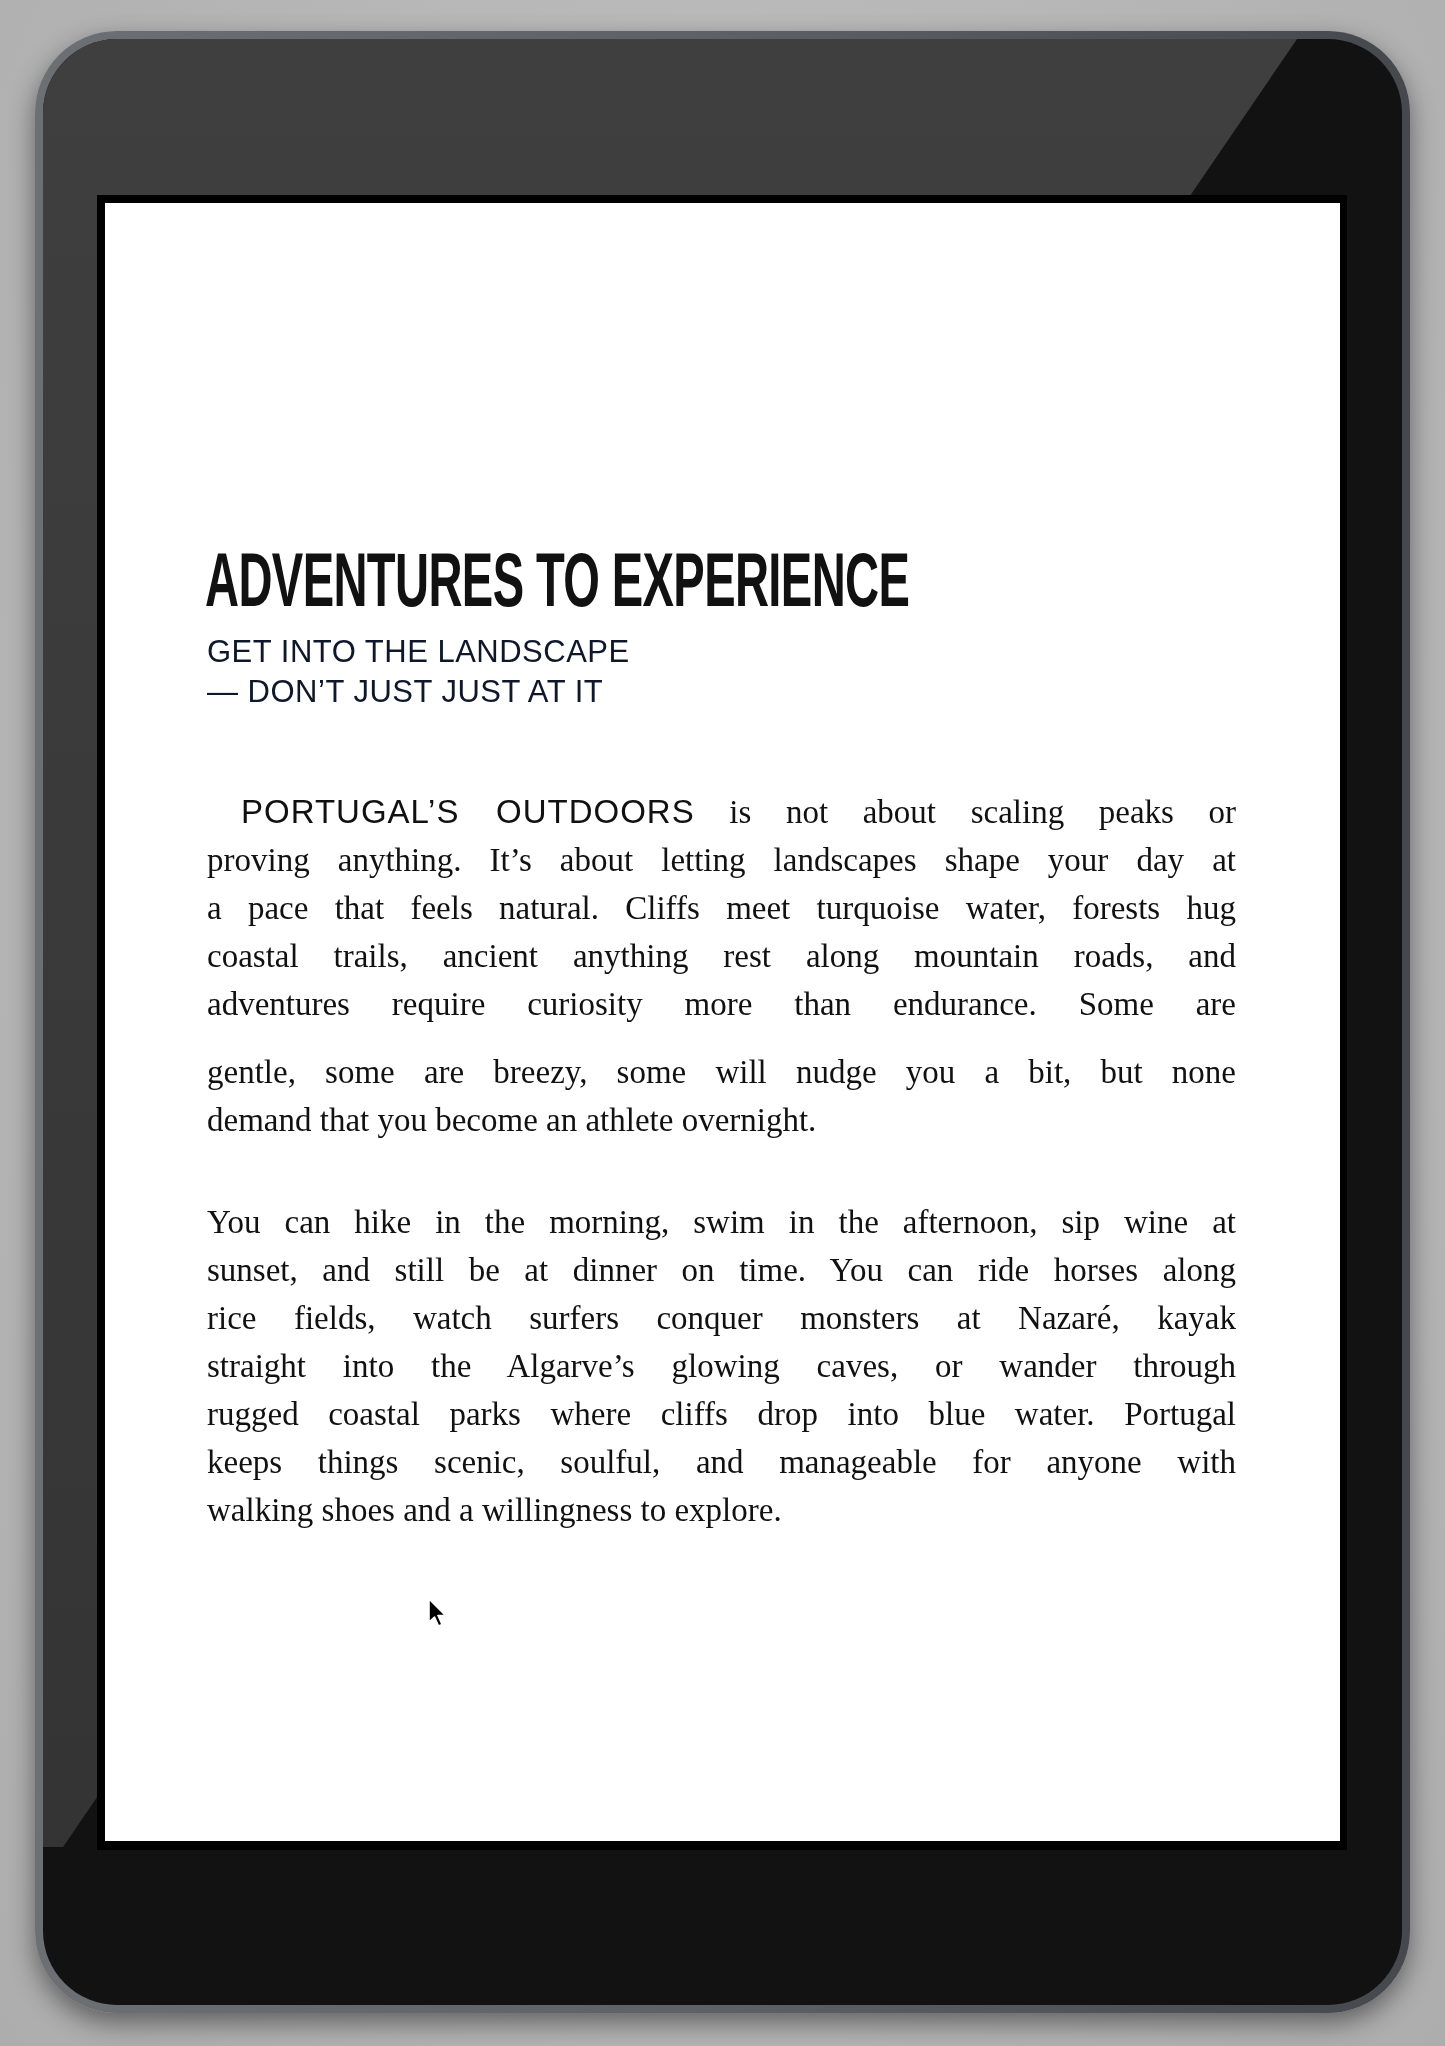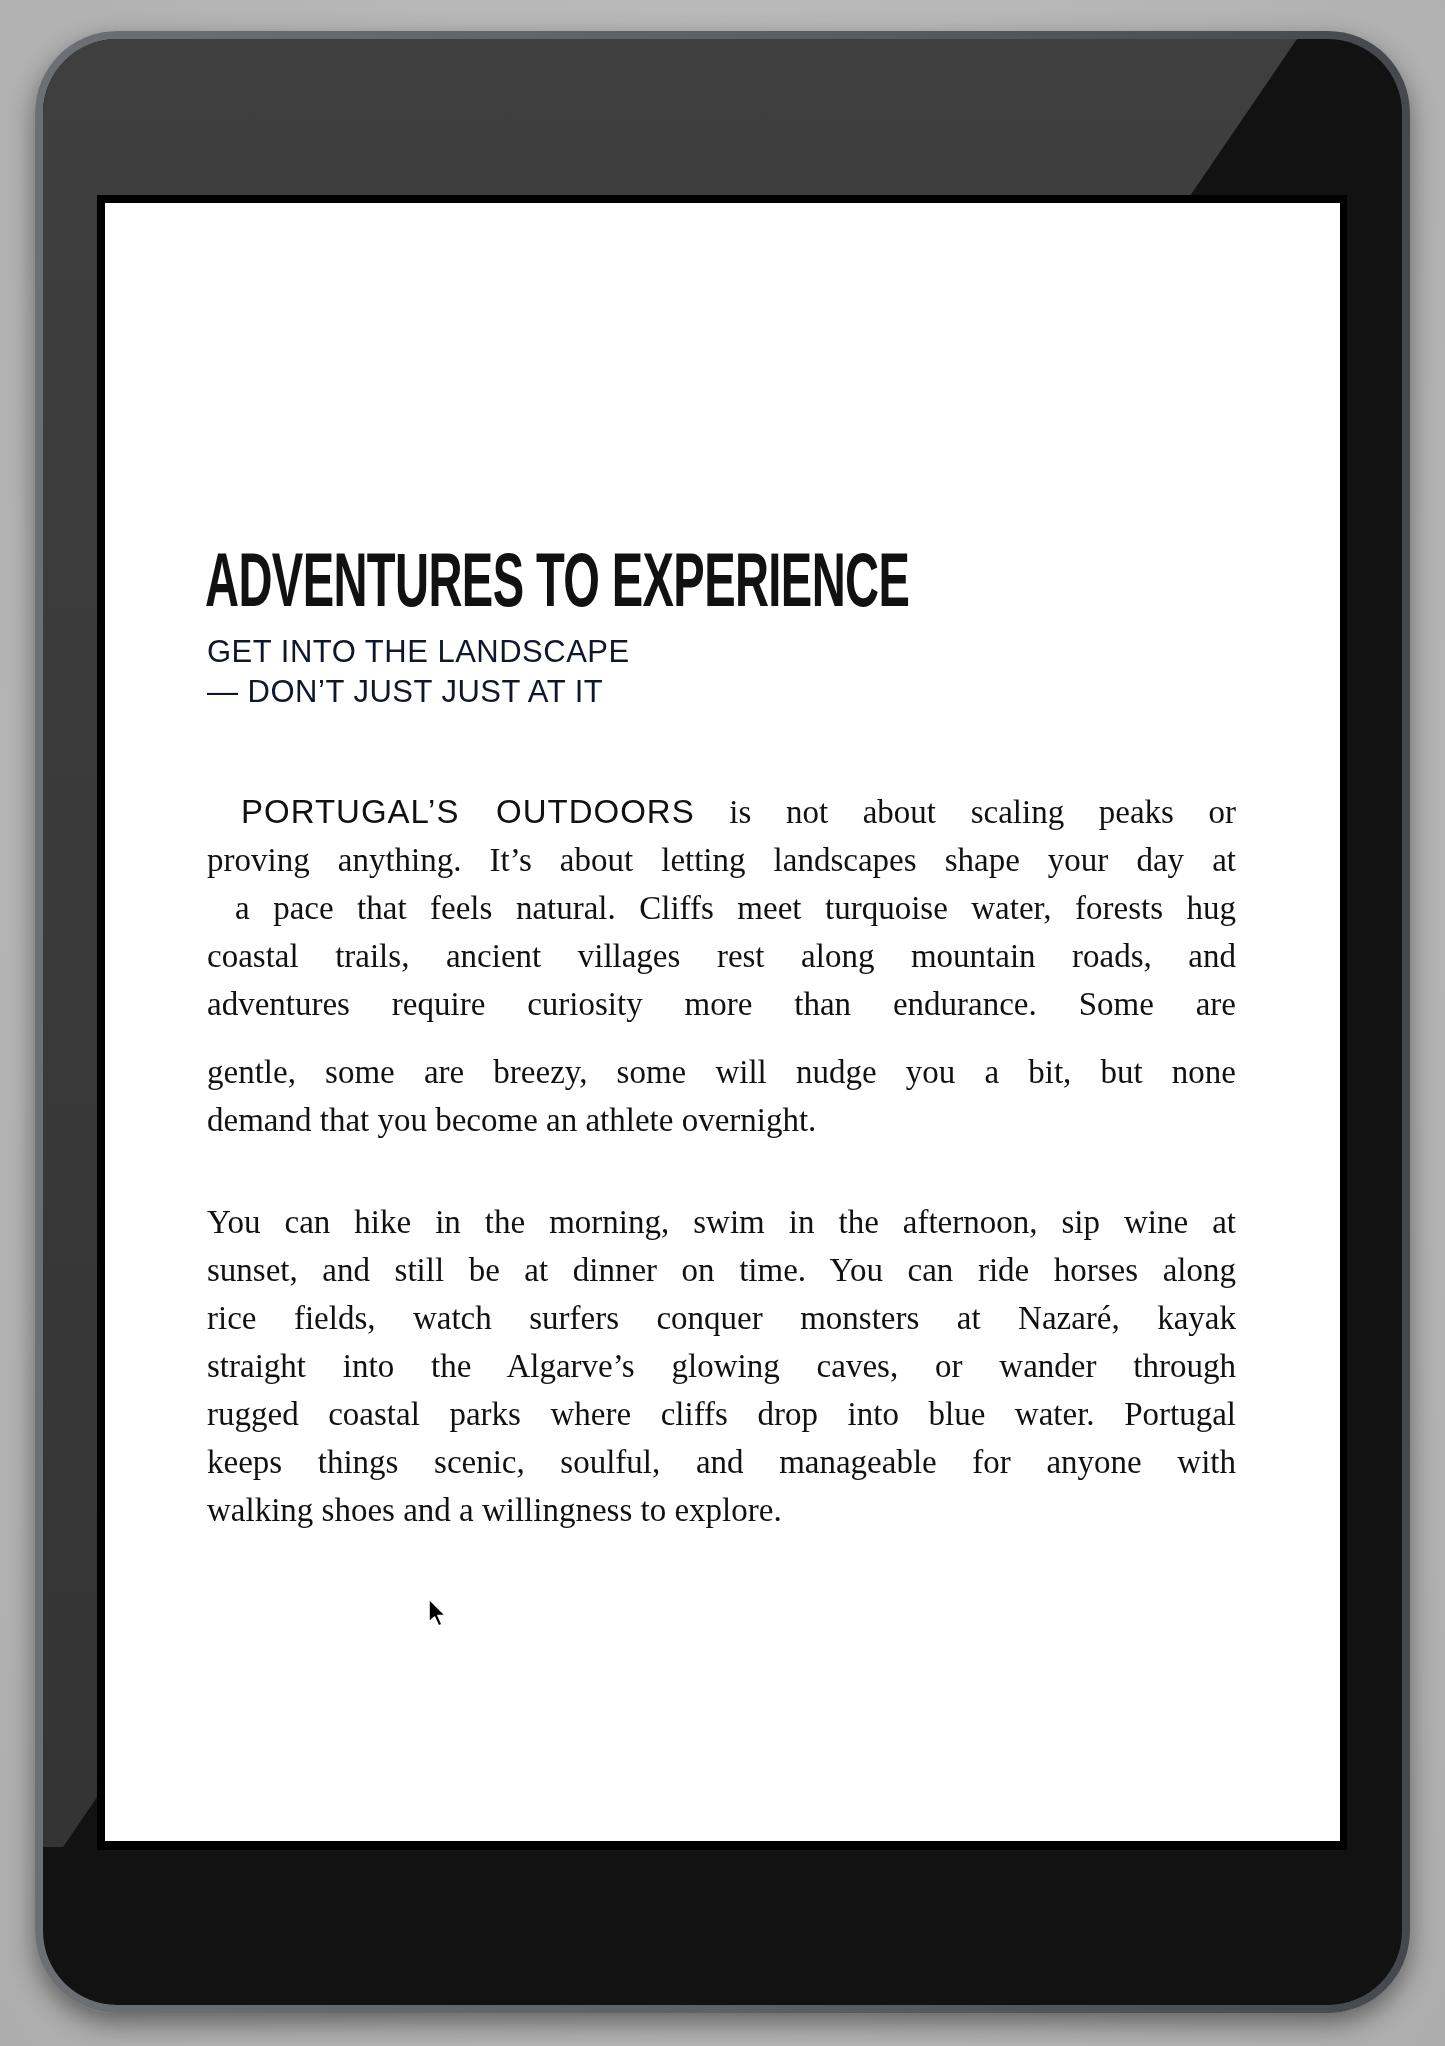--- a/index.html
+++ b/index.html
@@ -75,22 +75,22 @@
 <h1 class="title">ADVENTURES TO EXPERIENCE</h1>
 
 <div class="subtitle">
   <span>GET INTO THE LANDSCAPE</span>
   <span>— DON’T JUST JUST AT IT</span>
 </div>
 
 <div class="para" style="top:788px;">
   <span class="line" style="display: block;"><span style="white-space: nowrap; margin-left: 34px;"><span class="lead">PORTUGAL’S OUTDOORS</span><span> is not about scaling peaks or</span></span></span>
   <span class="line" style="display: block;"><span style="white-space: nowrap;">proving anything. It’s about letting landscapes shape your day at</span></span>
-  <span class="line" style="display: block;"><span style="white-space: nowrap; margin-left: 28px;">a pace that feels natural. Cliffs meet turquoise water, forests hug</span></span>
-  <span class="line" style="display: block;"><span style="white-space: nowrap;">coastal trails, ancient villages rest along mountain roads, and</span></span>
+  <span class="line" style="display: block;"><span style="white-space: nowrap;">a pace that feels natural. Cliffs meet turquoise water, forests hug</span></span>
+  <span class="line" style="display: block;"><span style="white-space: nowrap;">coastal trails, ancient anything rest along mountain roads, and</span></span>
   <span class="line" style="display: block;"><span style="white-space: nowrap;">adventures require curiosity more than endurance. Some are</span></span>
   <span class="line" style="display: block; margin-top: 20px;"><span style="white-space: nowrap;">gentle, some are breezy, some will nudge you a bit, but none</span></span>
   <span class="line last">demand that you become an athlete overnight.</span>
 </div>
 
 <div class="para" style="top:1198px;">
   <span class="line" style="display: block;"><span style="white-space: nowrap;">You can hike in the morning, swim in the afternoon, sip wine at</span></span>
   <span class="line" style="display: block;"><span style="white-space: nowrap;">sunset, and still be at dinner on time. You can ride horses along</span></span>
   <span class="line" style="display: block;"><span style="white-space: nowrap;">rice fields, watch surfers conquer monsters at Nazaré, kayak</span></span>
   <span class="line" style="display: block;"><span style="white-space: nowrap;">straight into the Algarve’s glowing caves, or wander through</span></span>

